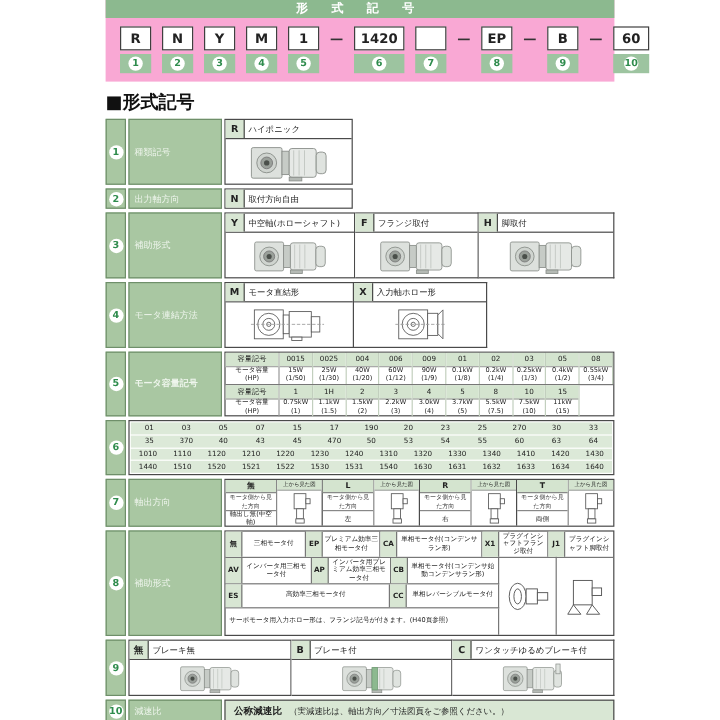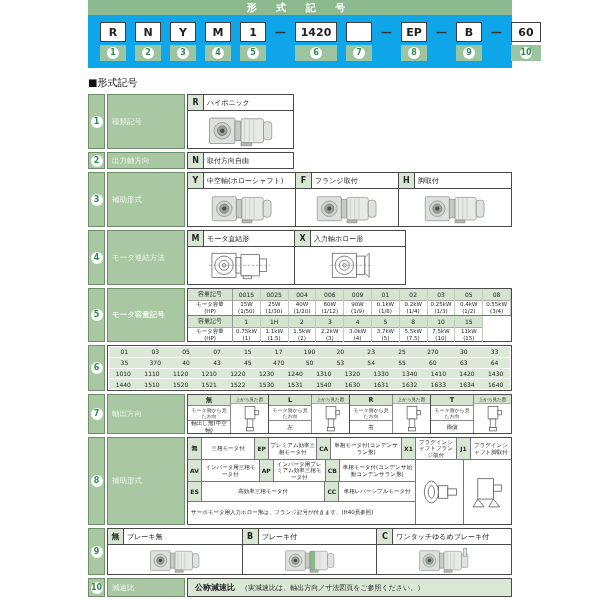--- a/index.html
+++ b/index.html
@@ -1,30 +1,30 @@
 <!DOCTYPE html>
 <html><head>
 <meta charset="utf-8">
 <style>
   html,body{margin:0;padding:0;background:#fff;}
   body{width:600px;height:600px;overflow:hidden;font-family:"DejaVu Sans","Liberation Sans",sans-serif;color:#222;}
   .sheet{position:relative;width:424px;margin-left:88px;}
 
   
-  .top-panel{background:#0ea5e9;padding-bottom:7px;}
+  .top-panel{background:#f9a8d4;padding-bottom:7px;}
   .top-bar{height:15px;background:#8cb98f;color:#fff;text-align:center;font-size:10px;font-weight:bold;letter-spacing:8px;line-height:15px;}
   .code-row{display:flex;align-items:flex-start;padding:7px 0 0 12px;gap:9px;}
   .cb{display:flex;flex-direction:column;gap:3px;}
   .cb-box{height:18px;min-width:20px;background:#fff;border:1.5px solid #3f3f3f;font-weight:bold;font-size:11px;display:flex;align-items:center;justify-content:center;padding:0 2px;}
   .cb-box.w6{min-width:36px}.cb-box.w8{min-width:20px}.cb-box.w10{min-width:24px}
   .cb-num{height:16px;background:#9dc4a0;display:flex;align-items:center;justify-content:center;}
   .circ{width:12px;height:12px;background:#fff;border-radius:50%;color:#2f8c4d;font-size:8px;font-weight:bold;display:flex;align-items:center;justify-content:center;line-height:1;}
   .cb-dash{margin-top:4px;font-weight:bold;font-size:11px;color:#333;}
 
-  .sec-title{font-size:10px;font-weight:normal;margin:8px 0 4px 0;color:#111;}
+  .sec-title{font-size:15px;font-weight:bold;margin:8px 0 4px 0;color:#111;}
 
   
   .trow{display:flex;gap:2px;margin-bottom:3px;}
   .tnum{width:15px;background:#a9c7a2;border:1px solid #6f8f6a;display:flex;align-items:center;justify-content:center;flex:none;}
   .tname{width:72px;background:#a9c7a2;border:1px solid #6f8f6a;color:#eef5ec;font-size:7.5px;display:flex;align-items:center;padding-left:4px;flex:none;}
   .tcontent{flex:1;display:flex;min-width:0;}
 
   .opt{border:1px solid #4a4a4a;display:flex;flex-direction:column;background:#fff;}
   .opt-h{display:flex;height:15px;flex:none;}
   .opt-h.hasimg{border-bottom:1px solid #4a4a4a;}

